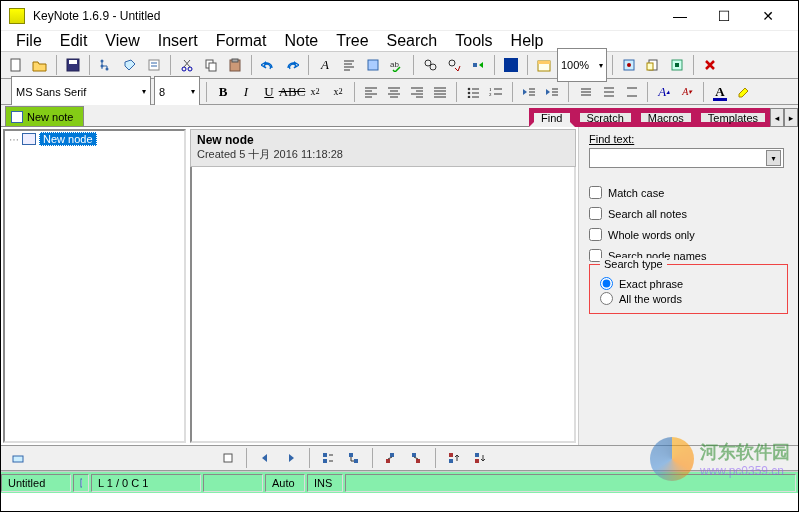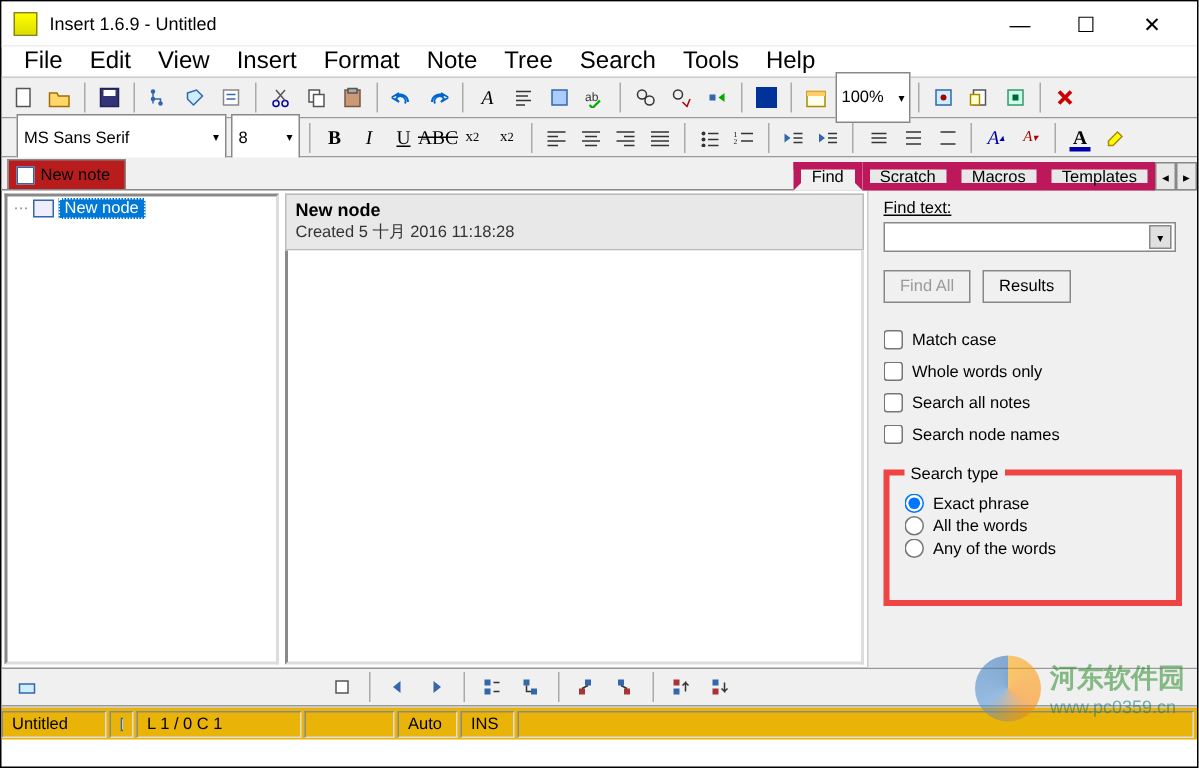--- a/index.html
+++ b/index.html
@@ -12,21 +12,21 @@
 .menubar { height: 20px; display: flex; align-items: center; padding: 0 6px; gap: 0; }
 .menubar span { padding: 2px 9px; cursor: pointer; font-size: 16px; }
 .toolbar { height: 28px; border-top: 1px solid #ccc; border-bottom: 1px solid #999; background: #f0f0f0; display: flex; align-items: center; padding: 0 4px; gap: 2px; }
 .tbtn { width: 22px; height: 22px; border: 1px solid transparent; display: flex; align-items: center; justify-content: center; cursor: pointer; font-size: 12px; }
 .sep { width: 1px; height: 20px; background: #aaa; margin: 0 3px; }
 svg { pointer-events: none; }
 .format-bar { height: 26px; border-bottom: 1px solid #999; background: #f0f0f0; display: flex; align-items: center; padding: 0 4px; gap: 3px; }
 .combo { border: 1px solid #888; background: #fff; height: 32px; padding: 0 4px; font-size: 11px; display: flex; align-items: center; }
 .fmtbtn { width: 20px; height: 20px; display: flex; align-items: center; justify-content: center; cursor: pointer; border: 1px solid transparent; font-family: 'Times New Roman'; font-size: 13px; }
 .tab-row { height: 22px; background: #f0f0f0; display: flex; align-items: flex-end; border-bottom: 1px solid #888; position: relative; }
-.note-tab { height: 20px; background: #b91c1c; border: 1px solid #888; border-bottom: none; padding: 0 10px 0 5px; display: flex; align-items: center; gap: 4px; font-size: 11px; margin-left: 4px; }
+.note-tab { height: 20px; background: #84cc16; border: 1px solid #888; border-bottom: none; padding: 0 10px 0 5px; display: flex; align-items: center; gap: 4px; font-size: 11px; margin-left: 4px; }
 .note-tab .ticon { width: 12px; height: 12px; background: #fff; border: 1px solid #36a; }
 .panel-tabs { position: absolute; right: 0; top: 0; height: 22px; display: flex; align-items: flex-end; }
 .ptab { height: 19px; border: 5px solid #be185d; background: #e8e8e8; padding: 0 7px; font-size: 11px; display: flex; align-items: center; cursor: pointer; }
 .ptab.active { background: #f0f0f0; border-bottom-color: #f0f0f0; }
 .nav-l, .nav-r { width: 14px; height: 19px; border: 1px solid #888; background: #e8e8e8; display: flex; align-items: center; justify-content: center; font-size: 9px; cursor: pointer; }
 .main { display: flex; height: 318px; }
 .tree { width: 183px; border: 2px inset #ddd; background: #fff; margin: 2px; overflow: hidden; }
 .tree-node { display: flex; align-items: center; padding: 1px 4px; font-size: 11px; }
 .tree-node .dots { color: #888; font-size: 10px; margin-right: 3px; }
 .tree-node .nicon { width: 14px; height: 12px; background: #eef; border: 1px solid #36a; margin-right: 3px; }
@@ -38,39 +38,39 @@
 .editor-body { flex: 1; background: #fff; border: 2px inset #ddd; border-top: none; }
 .side { width: 220px; background: #f0f0f0; padding: 6px 10px; border-left: 1px solid #ccc; }
 .side label { font-size: 11px; text-decoration: underline; }
 .side .fcombo { width: 195px; height: 20px; border: 1px solid #888; background: #fff; margin-top: 3px; display: flex; align-items: center; justify-content: flex-end; padding-right: 2px; }
 .side .fcombo .arr { width: 15px; height: 16px; background: #e0e0e0; border: 1px solid #888; display: flex; align-items: center; justify-content: center; font-size: 8px; }
 .side .btnrow { display: flex; gap: 8px; margin-top: 12px; }
 .side button { height: 22px; padding: 0 10px; font-size: 11px; border: 1px solid #888; background: #f0f0f0; cursor: pointer; }
 .side button:disabled { color: #999; }
 .chk { display: flex; align-items: center; gap: 6px; margin-top: 8px; font-size: 11px; }
 .chk input { width: 13px; height: 13px; }
-.fieldset { border: 4px solid #ef4444; margin-top: 17px; padding: 8px 10px 28px; }
+.fieldset { border: 1px solid #ef4444; margin-top: 2px; padding: 8px 10px 8px; }
 .fieldset .legend { position: relative; top: -15px; background: #f0f0f0; padding: 0 4px; font-size: 11px; display: inline-block; }
 .radio { display: flex; align-items: center; gap: 6px; margin-top: 2px; font-size: 11px; }
 .bottom-tools { height: 26px; border-top: 1px solid #999; border-bottom: 1px solid #999; background: #f0f0f0; display: flex; align-items: center; padding: 0 6px; gap: 4px; }
 .splitter { width: 180px; }
-.statusbar { height: 22px; background: #eab308; display: flex; align-items: center; border-top: 1px solid #ccc; }
+.statusbar { height: 22px; background: #86efac; display: flex; align-items: center; border-top: 1px solid #ccc; }
 .statusbar .cell { border: 1px inset #ddd; height: 18px; padding: 0 6px; display: flex; align-items: center; font-size: 11px; margin-right: 2px; }
 .watermark { position: absolute; right: 8px; bottom: 30px; opacity: 0.55; display: flex; align-items: center; gap: 6px; pointer-events: none; }
 .watermark .logo { width: 44px; height: 44px; border-radius: 50%; background: conic-gradient(#ffa500, #f80, #4a90d9, #2c6cb0); }
 .watermark .txt { font-size: 18px; font-weight: bold; color: #2c8c2c; font-family: SimHei, sans-serif; }
-.watermark .url { font-size: 12px; color: #0f766e; }
+.watermark .url { font-size: 12px; color: #8b5cf6; }
 .zoom-combo { width: 50px; height: 19px; border: 1px solid #888; background: #fff; font-size: 11px; padding: 16px 3px; display: flex; align-items: center; }
 </style>
 </head>
 <body>
 
 <div class="titlebar">
   <span class="icon"></span>
-  <span class="title">Insert 1.6.9 - Untitled</span>
+  <span class="title">KeyNote 1.6.9 - Untitled</span>
   <div class="btns">
     <span>—</span>
     <span>☐</span>
     <span>✕</span>
   </div>
 </div>
 
 <div class="menubar">
   <span>File</span>
   <span>Edit</span>
@@ -393,54 +393,46 @@
       <div class="etitle">New node</div>
       <div class="esub">Created 5 十月 2016 11:18:28</div>
     </div>
     <div class="editor-body"></div>
   </div>
   <div class="side">
     <label>Find text:</label>
     <div class="fcombo">
         <span class="arr">▾</span>
       </div>
-    <div class="btnrow">
-      <button disabled="">Find All</button>
-      <button>Results</button>
-    </div>
     <div class="chk" style="margin-top:18px;">
         <input type="checkbox" style="">
         <span>Match case</span>
       </div>
     <div class="chk">
         <input type="checkbox" style="">
-        <span>Whole words only</span>
+        <span>Search all notes</span>
       </div>
     <div class="chk">
         <input type="checkbox" style="">
-        <span>Search all notes</span>
+        <span>Whole words only</span>
       </div>
     <div class="chk">
         <input type="checkbox" style="">
         <span>Search node names</span>
       </div>
     <div class="fieldset">
       <span class="legend">Search type</span>
       <div class="radio" style="margin-top:-8px;">
           <input type="radio" name="st" checked="" style="">
           <span>Exact phrase</span>
         </div>
       <div class="radio">
           <input type="radio" name="st" style="">
           <span>All the words</span>
         </div>
-      <div class="radio">
-          <input type="radio" name="st" style="">
-          <span>Any of the words</span>
-        </div>
     </div>
   </div>
 </div>
 
 <div class="bottom-tools">
   <span class="tbtn">
       <svg width="14" height="14">
         <rect x="2" y="5" width="10" height="6" fill="#cef" stroke="#36a"></rect>
       </svg>
     </span>

